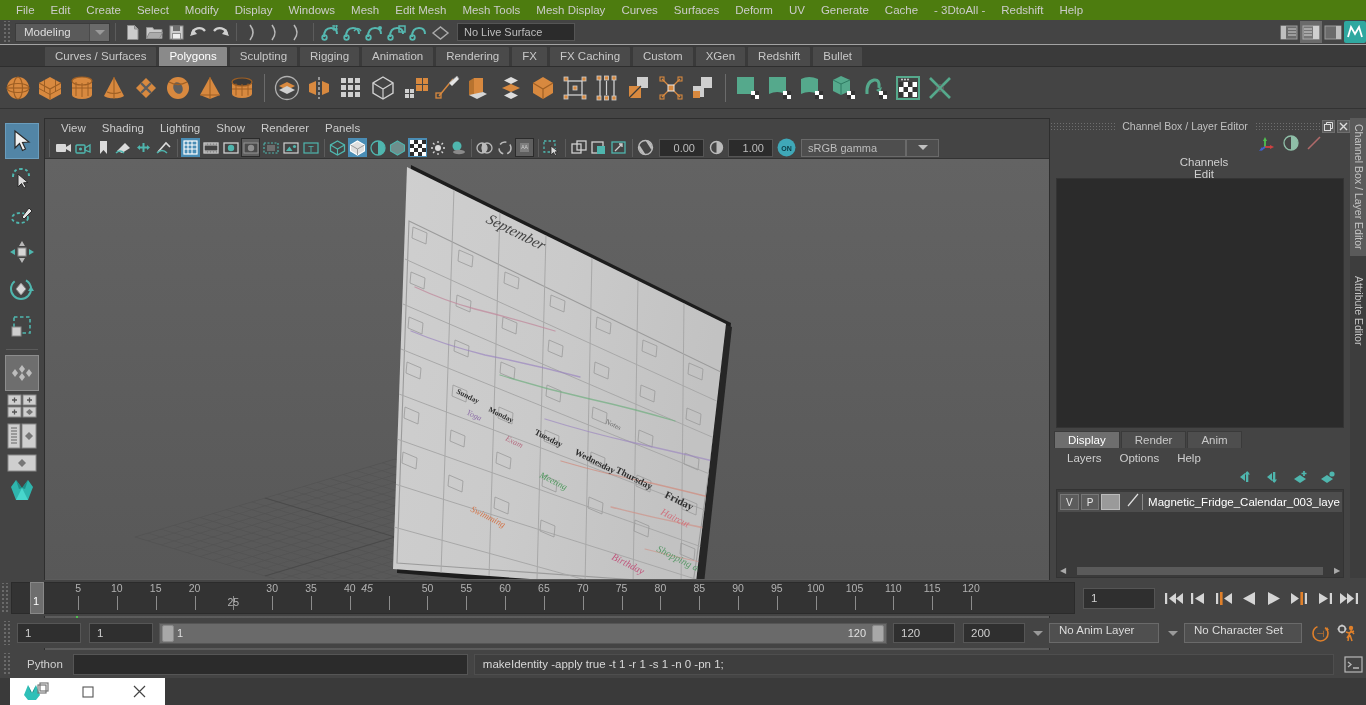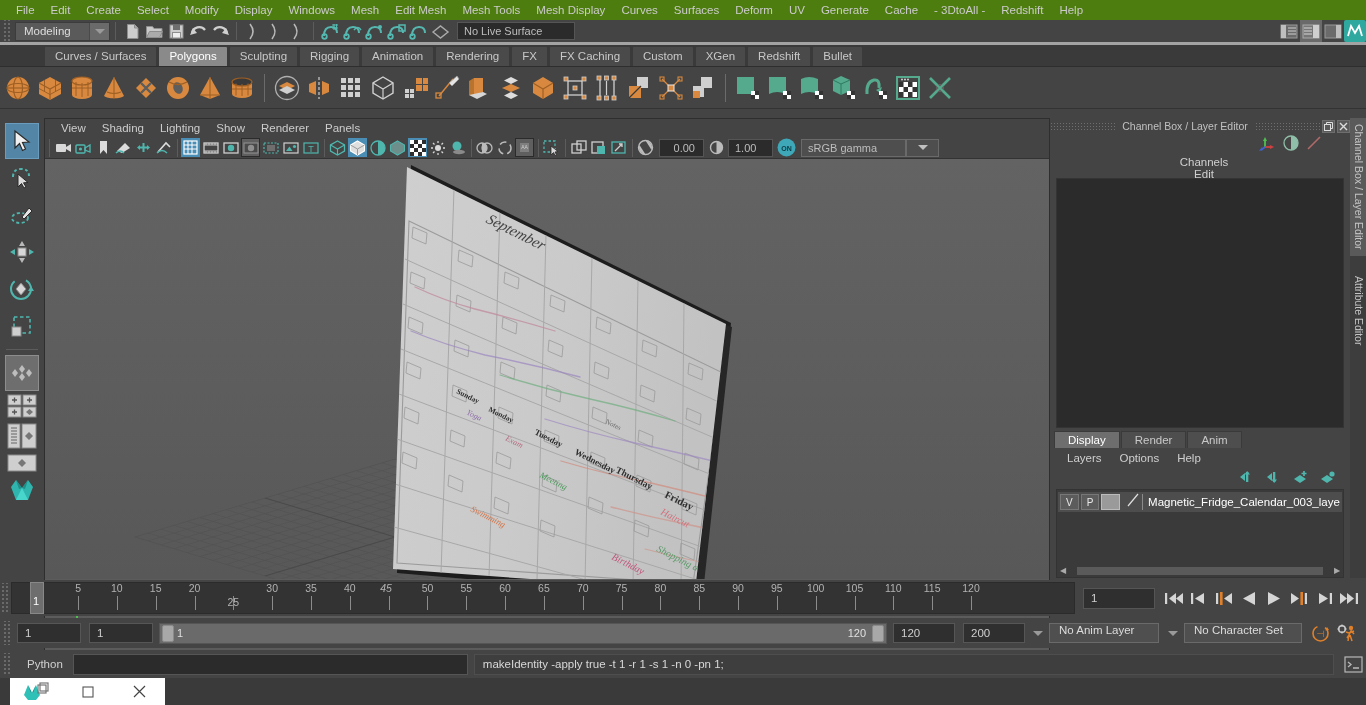--- a/index.html
+++ b/index.html
@@ -20,21 +20,21 @@
   }
   #menubar .mi {
     font-size: 11.5px; color: #cccccc;
     padding: 2px 8px; white-space: nowrap; cursor: default;
   }
 
   
   #statusline {
     height: 25px; background: #444444;
     display: flex; align-items: center; gap: 0;
-    border-bottom: 3px solid #a3a3a3;
+    border-bottom: 1px solid #a3a3a3;
     padding-left: 2px;
   }
   .gripdots {
     width: 9px; height: 22px; flex: 0 0 9px;
     background-image: radial-gradient(#6a6a6a 1px, transparent 1px);
     background-size: 4px 4px; background-position: 1px 2px;
   }
   .modesel {
     display: flex; align-items: center;
     background: #5a5a5a; height: 19px; margin-left: 4px;
@@ -999,21 +999,21 @@
     </div>
     <div class="statusfield" style="width:45px;justify-content:flex-end;padding-right:8px;margin-left:3px;">
       <span>0.00</span>
     </div>
     <div class="vt" style="margin-left:3px;">
       <svg width="15" height="15" viewBox="0 0 15 15">
           <circle cx="7.5" cy="7.5" r="6" fill="none" stroke="#bbb" stroke-width="1.4"></circle>
           <path d="M7.5 1.5 A6 6 0 0 1 7.5 13.5 Z" fill="#bbb"></path>
         </svg>
     </div>
-    <div class="statusfield" style="width:45px;justify-content:flex-start;padding-right:8px;margin-left:1px;">
+    <div class="statusfield" style="width:45px;justify-content:flex-end;padding-right:8px;margin-left:1px;">
       <span>1.00</span>
     </div>
     <div class="vt" style="margin-left:4px;width:20px;height:20px;">
       <svg width="19" height="19" viewBox="0 0 19 19">
           <circle cx="9.5" cy="9.5" r="9" fill="#3fa8b8"></circle>
           <text x="9.5" y="12.5" font-size="7" fill="#0a3a44" text-anchor="middle" font-family="Liberation Sans, sans-serif" font-weight="bold">ON</text>
         </svg>
     </div>
     <div class="statusfield" style="width:105px;margin-left:4px;background:#4e4e4e;border-color:#6a6a6a;">
       <span>sRGB gamma</span>
@@ -1322,21 +1322,21 @@
       <div class="ticklbl" style="left: 183.529px;">20</div>
       <div class="tick" style="left: 222.353px;"></div>
       <div class="ticklbl" style="left: 222.353px; margin-top: 14px;">25</div>
       <div class="tick" style="left: 261.176px;"></div>
       <div class="ticklbl" style="left: 261.176px;">30</div>
       <div class="tick" style="left: 300px;"></div>
       <div class="ticklbl" style="left: 300px;">35</div>
       <div class="tick" style="left: 338.824px;"></div>
       <div class="ticklbl" style="left: 338.824px;">40</div>
       <div class="tick" style="left: 377.647px;"></div>
-      <div class="ticklbl" style="left: 375px; font-style: italic;">45</div>
+      <div class="ticklbl" style="left: 356px; font-style: italic;">45</div>
       <div class="tick" style="left: 416.471px;"></div>
       <div class="ticklbl" style="left: 416.471px;">50</div>
       <div class="tick" style="left: 455.294px;"></div>
       <div class="ticklbl" style="left: 455.294px;">55</div>
       <div class="tick" style="left: 494.118px;"></div>
       <div class="ticklbl" style="left: 494.118px;">60</div>
       <div class="tick" style="left: 532.941px;"></div>
       <div class="ticklbl" style="left: 532.941px;">65</div>
       <div class="tick" style="left: 571.765px;"></div>
       <div class="ticklbl" style="left: 571.765px;">70</div>

